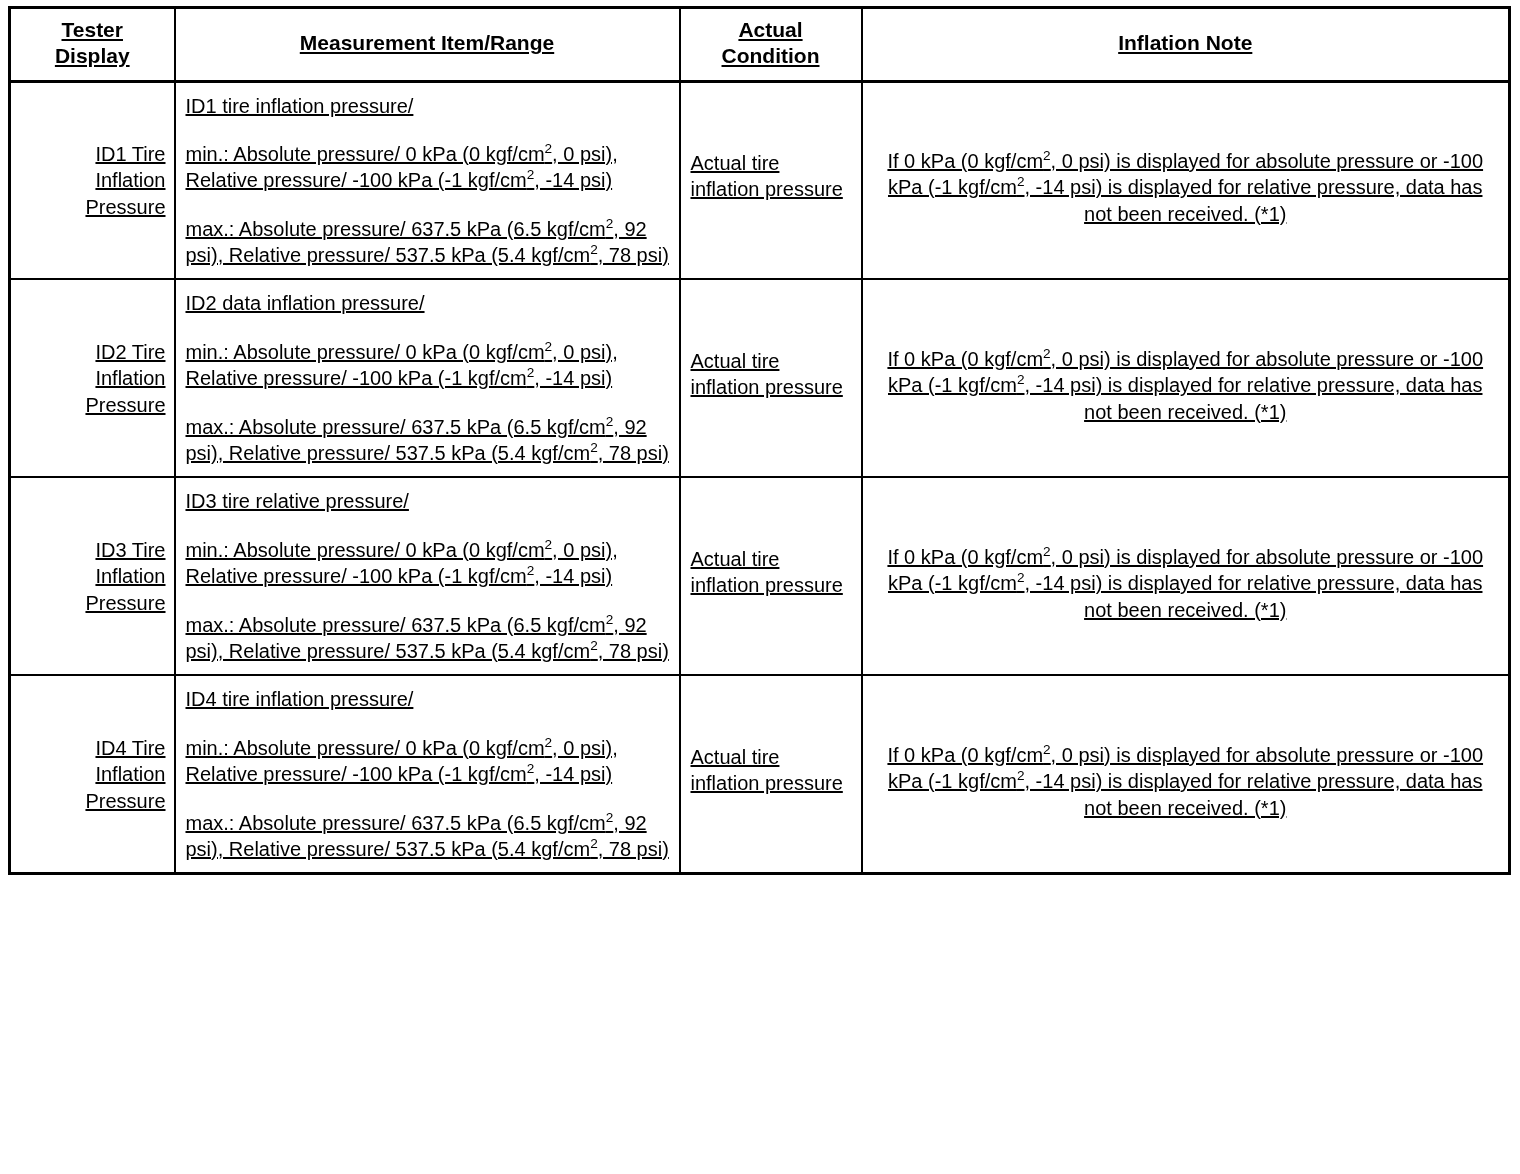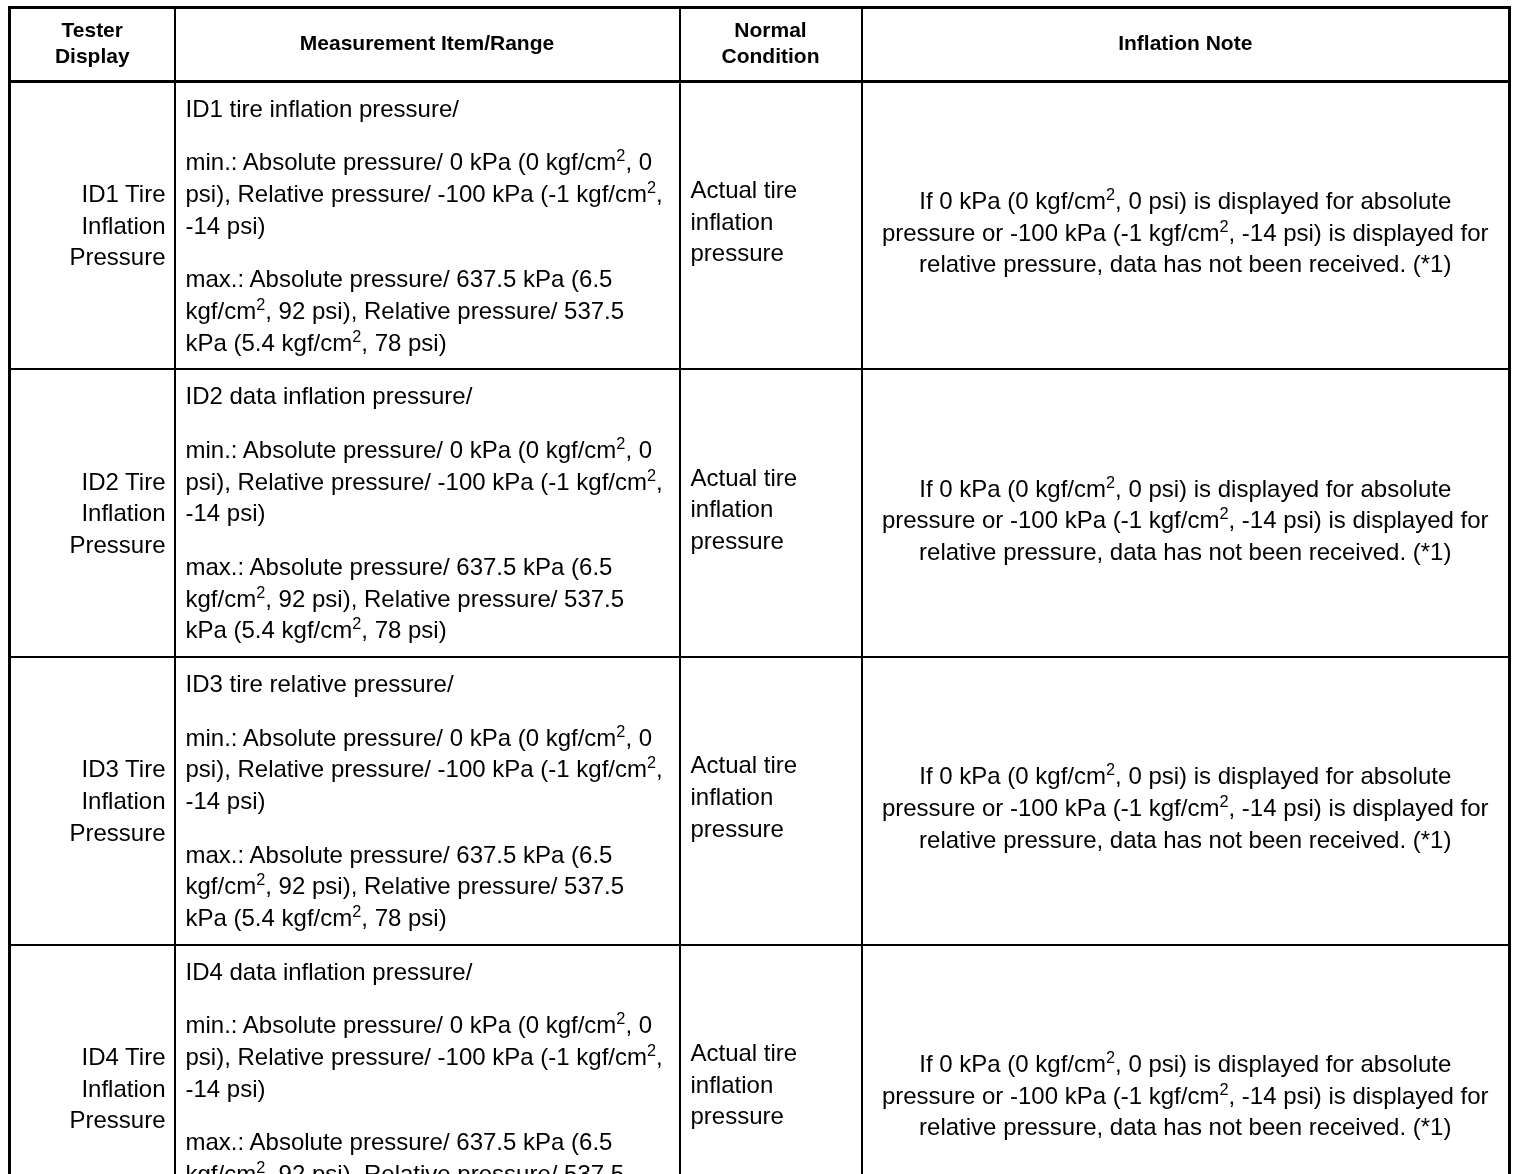--- a/index.html
+++ b/index.html
@@ -12,36 +12,37 @@
     height: 1174px;
     font-family: "Liberation Sans", sans-serif;
     color: #000000;
     overflow: hidden;
   }
   .sheet {
     width: 1520px;
     height: 886px;
     box-sizing: border-box;
     padding: 6px 8px 6px 8px;
+    text-decoration: underline;
   }
   table.spec {
     border-collapse: collapse;
     table-layout: fixed;
     width: 1500px;
     border: 3px solid #000;
   }
   table.spec col.c1 { width: 165px; }
   table.spec col.c2 { width: 505px; }
   table.spec col.c3 { width: 182px; }
   table.spec col.c4 { width: 648px; }
 
   table.spec th, table.spec td {
     border: 2px solid #000;
     vertical-align: middle;
-    font-size: 24px;
+    font-size: 20px;
     line-height: 1.32;
   }
   table.spec thead th {
     text-align: center;
     font-weight: bold;
     padding: 8px 6px 10px 6px;
     border-bottom: 3px solid #000;
     font-size: 21px;
     line-height: 1.25;
   }
@@ -89,21 +90,21 @@
     <thead>
       <tr>
         <th>
           <span>Tester</span><br>
           <span>Display</span>
         </th>
         <th>
           <span>Measurement Item/Range</span>
         </th>
         <th>
-          <span>Normal</span><br>
+          <span>Actual</span><br>
           <span>Condition</span>
         </th>
         <th>
           <span>Inflation Note</span>
         </th>
       </tr>
     </thead>
     <tbody>
 
       <tr>
@@ -135,21 +136,21 @@
           <p class="p">min.: Absolute pressure/ 0 kPa (0 kgf/cm<sup>2</sup>, 0 psi), Relative pressure/ -100 kPa (-1 kgf/cm<sup>2</sup>, -14 psi)</p>
           <p class="p">max.: Absolute pressure/ 637.5 kPa (6.5 kgf/cm<sup>2</sup>, 92 psi), Relative pressure/ 537.5 kPa (5.4 kgf/cm<sup>2</sup>, 78 psi)</p>
         </td>
         <td class="cond">Actual tire inflation pressure</td>
         <td class="note">If 0 kPa (0 kgf/cm<sup>2</sup>, 0 psi) is displayed for absolute pressure or -100 kPa (-1 kgf/cm<sup>2</sup>, -14 psi) is displayed for relative pressure, data has not been received. (*1)</td>
       </tr>
 
       <tr>
         <td class="tester">ID4 Tire Inflation Pressure</td>
         <td class="item">
-          <p class="p">ID4 data inflation pressure/</p>
+          <p class="p">ID4 tire inflation pressure/</p>
           <p class="p">min.: Absolute pressure/ 0 kPa (0 kgf/cm<sup>2</sup>, 0 psi), Relative pressure/ -100 kPa (-1 kgf/cm<sup>2</sup>, -14 psi)</p>
           <p class="p">max.: Absolute pressure/ 637.5 kPa (6.5 kgf/cm<sup>2</sup>, 92 psi), Relative pressure/ 537.5 kPa (5.4 kgf/cm<sup>2</sup>, 78 psi)</p>
         </td>
         <td class="cond">Actual tire inflation pressure</td>
         <td class="note">If 0 kPa (0 kgf/cm<sup>2</sup>, 0 psi) is displayed for absolute pressure or -100 kPa (-1 kgf/cm<sup>2</sup>, -14 psi) is displayed for relative pressure, data has not been received. (*1)</td>
       </tr>
 
     </tbody>
   </table>
 </div>

